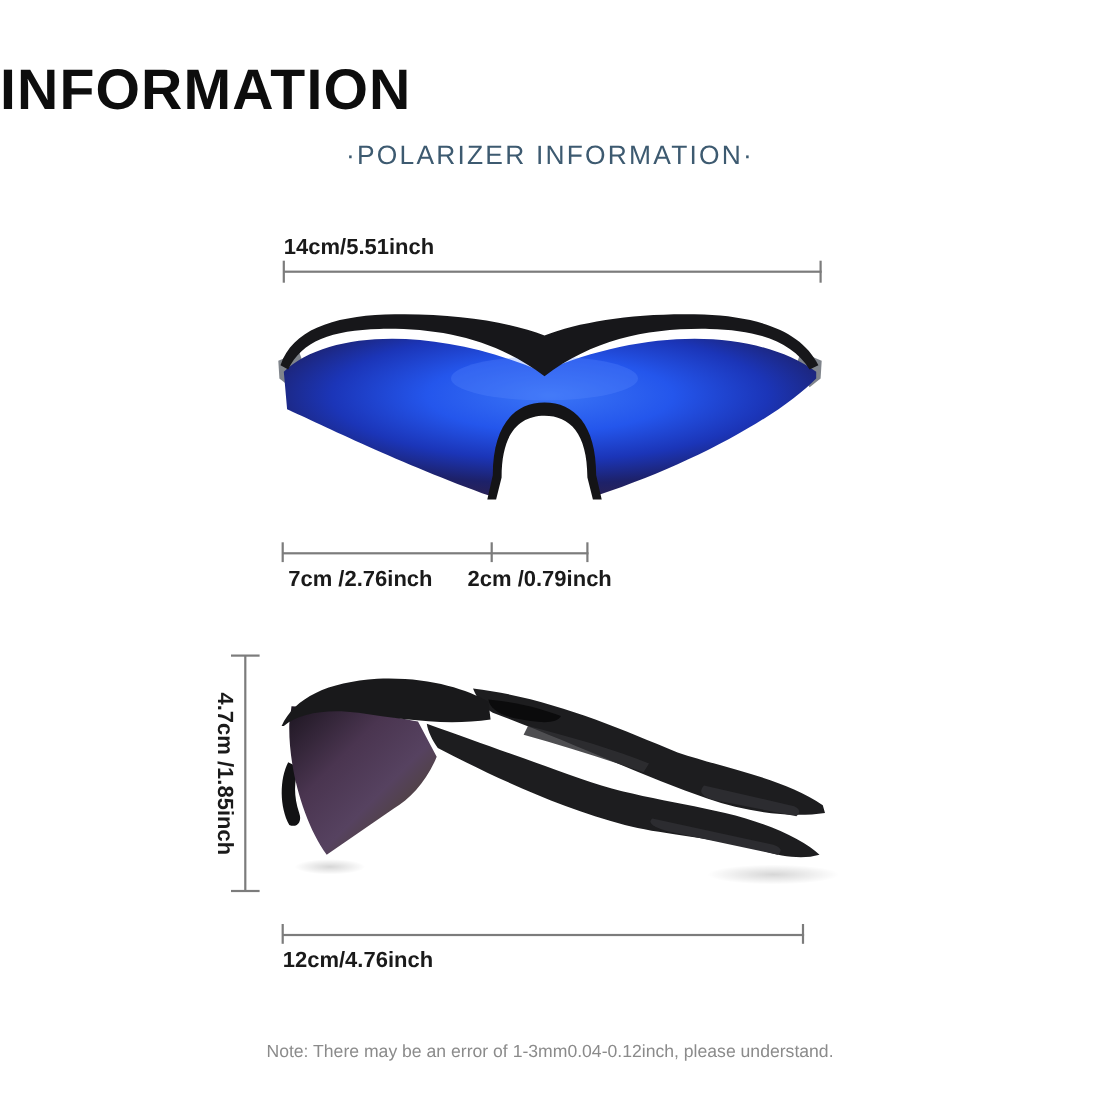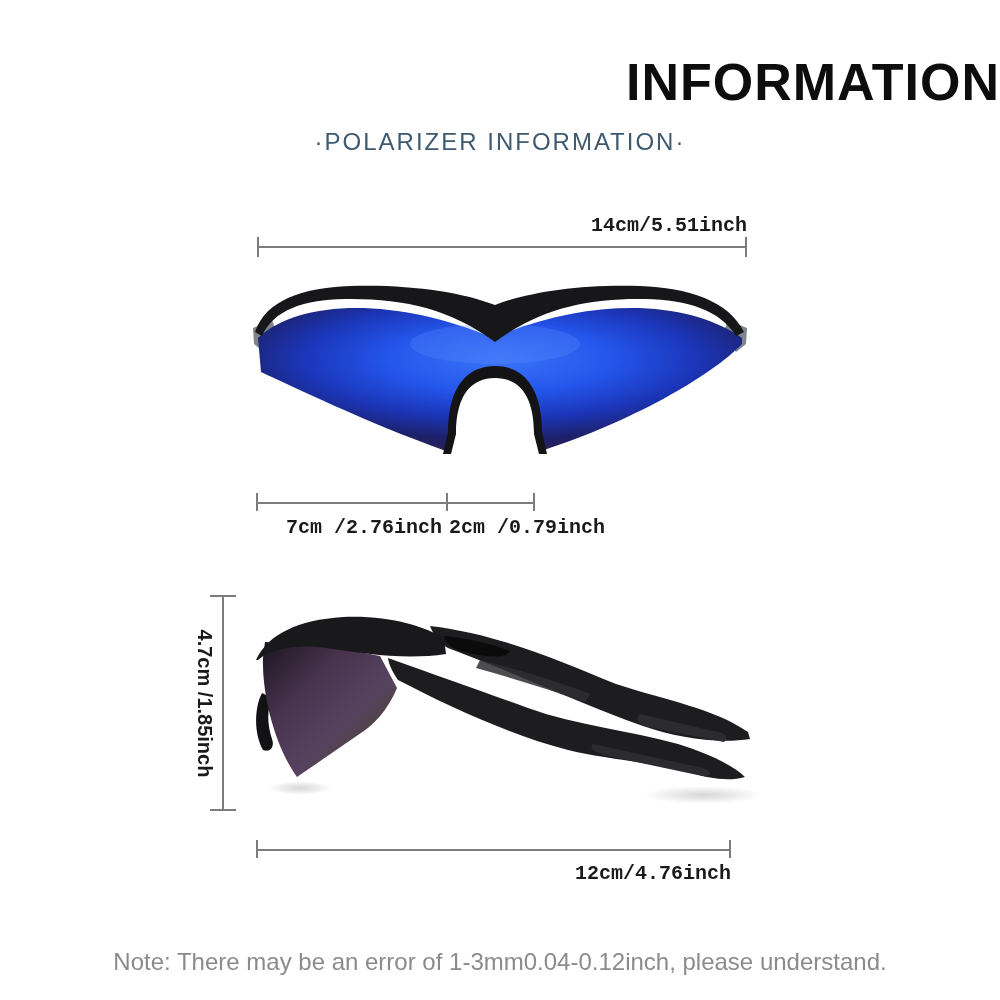--- a/index.html
+++ b/index.html
@@ -3,44 +3,44 @@
 <meta charset="utf-8">
 <style>
   html,body{margin:0;padding:0;}
   body{
     width:1000px;height:1000px;position:relative;background:#ffffff;
     font-family:"Liberation Sans",sans-serif;overflow:hidden;
   }
   .abs{position:absolute;}
   
   .title{
-    left:0;top:52px;width:1000px;text-align:right;
+    left:0;top:52px;width:1000px;text-align:left;
     font-size:52px;font-weight:900;letter-spacing:1px;color:var(--c-title,#0d0d0d);
   }
   .subtitle{
     left:0;top:128px;width:1000px;text-align:center;
     font-size:24px;font-weight:400;letter-spacing:2px;color:var(--c-subtitle,#3d5a70);
   }
   
   .hline{background:var(--c-line,#7c7c7c);height:2px;}
   .vline{background:var(--c-line,#7c7c7c);width:2px;}
   .tick-v{background:var(--c-line,#7c7c7c);width:2px;height:20px;}
   .tick-h{background:var(--c-line,#7c7c7c);height:2px;width:26px;}
   .mlabel{
     font-size:20px;font-weight:600;color:var(--c-text,#1a1a1a);
-    text-align:right;white-space:nowrap;font-family:Liberation Mono, monospace;
+    text-align:left;white-space:nowrap;
   }
   .v-label{
     left:94px;top:692px;width:220px;text-align:center;
     transform:rotate(90deg);
     font-size:20px;font-weight:600;color:var(--c-text,#1a1a1a);white-space:nowrap;
   }
   .note{
     left:0;top:948px;width:1000px;text-align:center;
-    font-size:24px;color:var(--c-note,#8b8b8b);
+    font-size:16px;color:var(--c-note,#8b8b8b);
   }
   svg{display:block;}
 </style>
 </head>
 <body>
 
 <div class="abs title">INFORMATION</div>
 <div class="abs subtitle">·POLARIZER INFORMATION·</div>
 
 <div class="abs mlabel" style="left:258px;top:214px;width:489px;">14cm/5.51inch</div>

